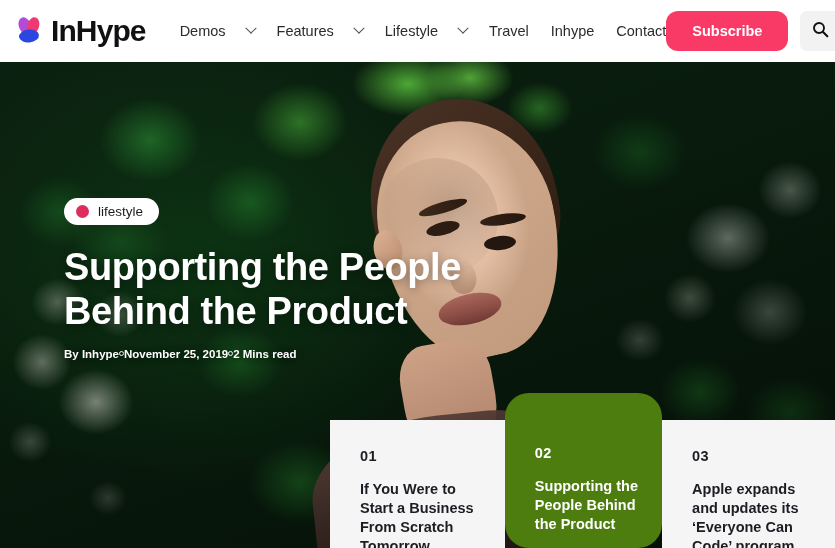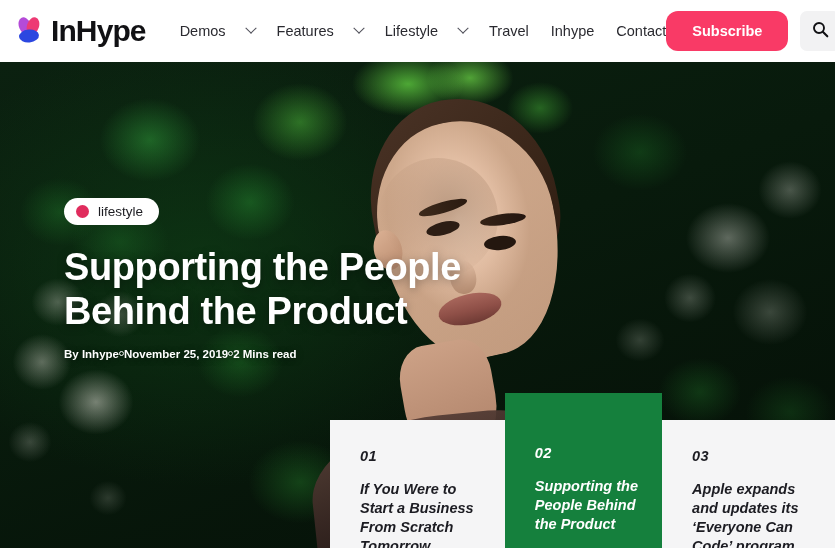--- a/index.html
+++ b/index.html
@@ -186,24 +186,24 @@
   }
 
   
   .cards {
     position:absolute; left:330px; top:393px;
     width:505px; height:155px;
     display:flex; align-items:flex-end; z-index:20;
   }
   .card {
     height:128px; padding:28px 0 16px 30px;
-    overflow:hidden; cursor:pointer;font-style:italic;
+    overflow:hidden; cursor:pointer;
   }
   .card-1 { width:178px; background:#f5f5f6; }
-  .card-2 { width:160px; height:155px; background:#15803d; padding-top:52px; }
+  .card-2 { width:160px; height:155px; background:#4d7c0f; padding-top:52px;border-radius:24px; }
   .card-3 { width:176px; background:#f5f5f6; }
   .card-num {
     font-size:14.5px; font-weight:bold; color:#1c1c22;
     margin-bottom:16px; letter-spacing:0.4px;
   }
   .card-title {
     font-size:14.5px; font-weight:bold; line-height:1.32;
     color:#1c1c22; padding-right:16px;
   }
   .card-2 .card-num, .card-2 .card-title { color:#ffffff; }

